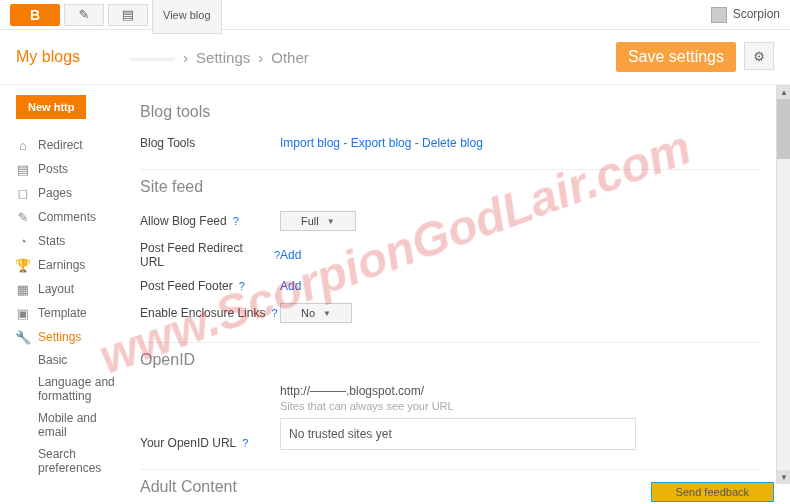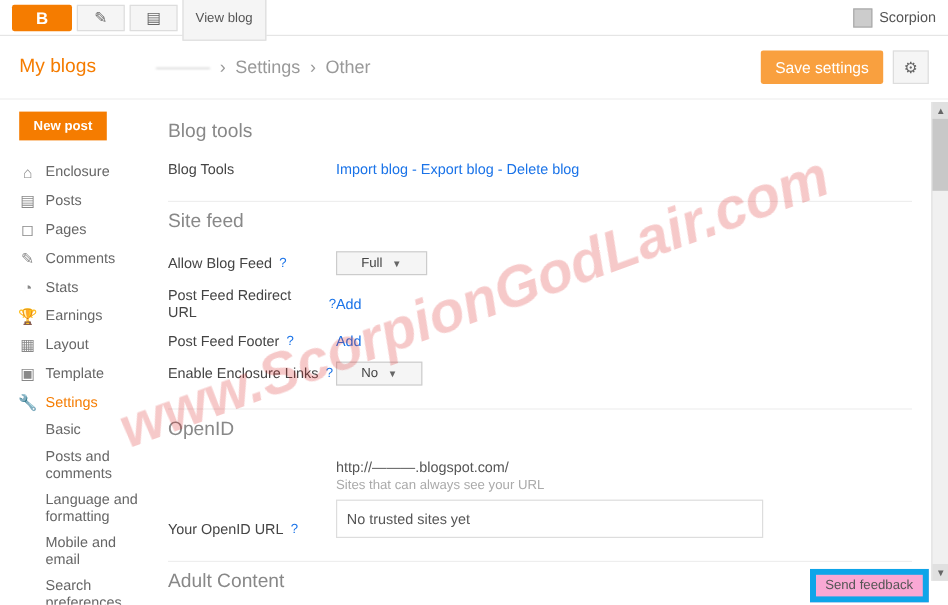--- a/index.html
+++ b/index.html
@@ -11,21 +11,21 @@
 .btn-icon { width: 40px; height: 22px; border: 1px solid #ddd; background: #f5f5f5; display: flex; align-items: center; justify-content: center; cursor: pointer; color: #666; }
 .btn-view { height: 38px; border: 1px solid #ddd; background: #f5f5f5; padding: 0 10px; display: flex; align-items: center; cursor: pointer; font-size: 11px; color: #555; }
 .topbar-right { margin-left: auto; display: flex; align-items: flex-start; gap: 6px; color: #555; font-size: 12px; cursor: pointer; }
 .avatar { width: 16px; height: 16px; background: #ccc; border: 1px solid #aaa; }
 
 .header { display: flex; align-items: center; padding: 12px 16px; border-bottom: 1px solid #eee; }
 .my-blogs { color: #f57c00; font-size: 16px; }
 .breadcrumb { margin-left: 50px; color: #999; font-size: 15px; display: flex; align-items: center; gap: 8px; }
 .breadcrumb .bc-dim { color: #ccc; filter: blur(1px); }
 .header-actions { margin-left: auto; display: flex; gap: 8px; }
-.save-btn { background: #f9a03f; color: #fff; border: none; padding: 6px 12px; font-size: 13px; cursor: pointer; border-radius: 2px; }
+.save-btn { background: #f9a03f; color: #fff; border: none; padding: 6px 12px; font-size: 16px; cursor: pointer; border-radius: 2px; }
 .gear-btn { width: 30px; height: 28px; border: 1px solid #ddd; background: #f5f5f5; display: flex; align-items: center; justify-content: center; cursor: pointer; color: #666; }
 
 .main { display: flex; height: calc(504px - 30px - 55px); }
 .sidebar { width: 120px; padding: 10px 0 10px 16px; }
 .new-post { background: #f57c00; color: #fff; border: none; padding: 6px 12px; font-size: 11px; font-weight: bold; cursor: pointer; margin-bottom: 14px; }
 .nav-item { display: flex; align-items: center; gap: 8px; padding: 5px 0; color: #666; cursor: pointer; font-size: 12px; }
 .nav-item.active { color: #f57c00; }
 .nav-icon { width: 14px; height: 14px; display: inline-flex; align-items: center; justify-content: center; color: #888; font-size: 13px; }
 .nav-item.active .nav-icon { color: #f57c00; }
 .sub-nav { padding-left: 22px; }
@@ -43,21 +43,21 @@
 .dropdown { border: 1px solid #ccc; background: #f5f5f5; padding: 3px 20px; font-size: 11px; cursor: pointer; display: inline-flex; align-items: center; gap: 8px; color: #444; }
 .dropdown .caret { font-size: 8px; color: #666; }
 .openid-url { color: #555; font-size: 12px; }
 .openid-sub { color: #aaa; font-size: 11px; margin-top: 2px; }
 .trusted-box { border: 1px solid #ddd; padding: 8px; margin-top: 6px; font-size: 12px; color: #555; width: 356px; }
 
 .scrollbar { position: absolute; right: 0; top: 85px; bottom: 20px; width: 14px; background: #f0f0f0; border-left: 1px solid #ddd; }
 .scroll-thumb { position: absolute; top: 0; width: 100%; height: 60px; background: #c8c8c8; }
 .scroll-arrow { position: absolute; width: 14px; height: 14px; background: #e0e0e0; font-size: 8px; display: flex; align-items: center; justify-content: center; color: #666; cursor: pointer; }
 
-.feedback { position: absolute; right: 16px; bottom: 2px; background: #f9a8d4; border: 5px solid #0ea5e9; padding: 3px 8px; font-size: 11px; color: #555; cursor: pointer; }
+.feedback { position: absolute; right: 16px; bottom: 2px; background: #eab308; border: 1px solid #0ea5e9; padding: 3px 24px; font-size: 11px; color: #555; cursor: pointer; }
 
 .watermark { position: absolute; top: 50%; left: 50%; transform: translate(-50%, -50%) rotate(-20deg); font-size: 48px; font-weight: bold; color: rgba(220, 40, 40, 0.25); pointer-events: none; white-space: nowrap; font-style: italic; z-index: 100; }
 </style>
 </head>
 <body>
 
 <div class="topbar">
   <div class="topbar-left">
     <div class="btn-b">B</div>
     <div class="btn-icon">
@@ -86,24 +86,24 @@
   <div class="header-actions">
     <button class="save-btn">Save settings</button>
     <div class="gear-btn">
         <span>⚙</span>
       </div>
   </div>
 </div>
 
 <div class="main">
   <div class="sidebar">
-    <button class="new-post">New post</button>
+    <button class="new-post">New http</button>
     <div class="nav-item">
         <span class="nav-icon">⌂</span>
-        <span>Enclosure</span>
+        <span>Redirect</span>
       </div>
     <div class="nav-item">
         <span class="nav-icon">▤</span>
         <span>Posts</span>
       </div>
     <div class="nav-item">
         <span class="nav-icon">◻</span>
         <span>Pages</span>
       </div>
     <div class="nav-item">
@@ -125,21 +125,20 @@
     <div class="nav-item">
         <span class="nav-icon">▣</span>
         <span>Template</span>
       </div>
     <div class="nav-item active">
         <span class="nav-icon">🔧</span>
         <span>Settings</span>
       </div>
     <div class="sub-nav">
       <div class="sub-item">Basic</div>
-      <div class="sub-item">Posts and comments</div>
       <div class="sub-item">Language and formatting</div>
       <div class="sub-item">Mobile and email</div>
       <div class="sub-item">Search preferences</div>
 
     </div>
   </div>
 
   <div class="content">
     <h2 class="section-title">Blog tools</h2>
     <div class="row">

